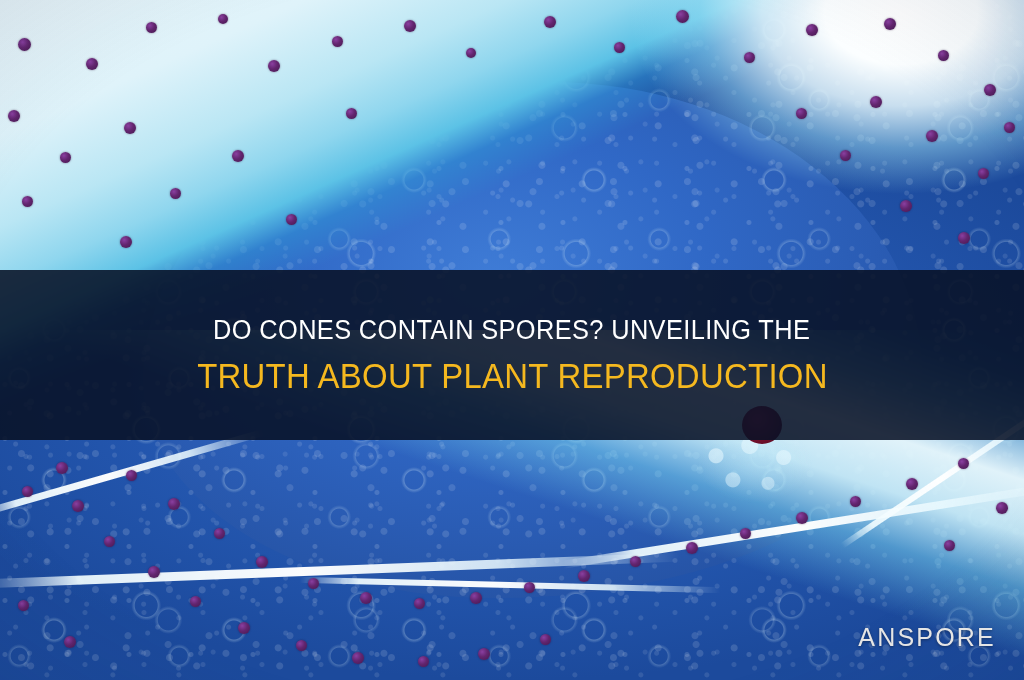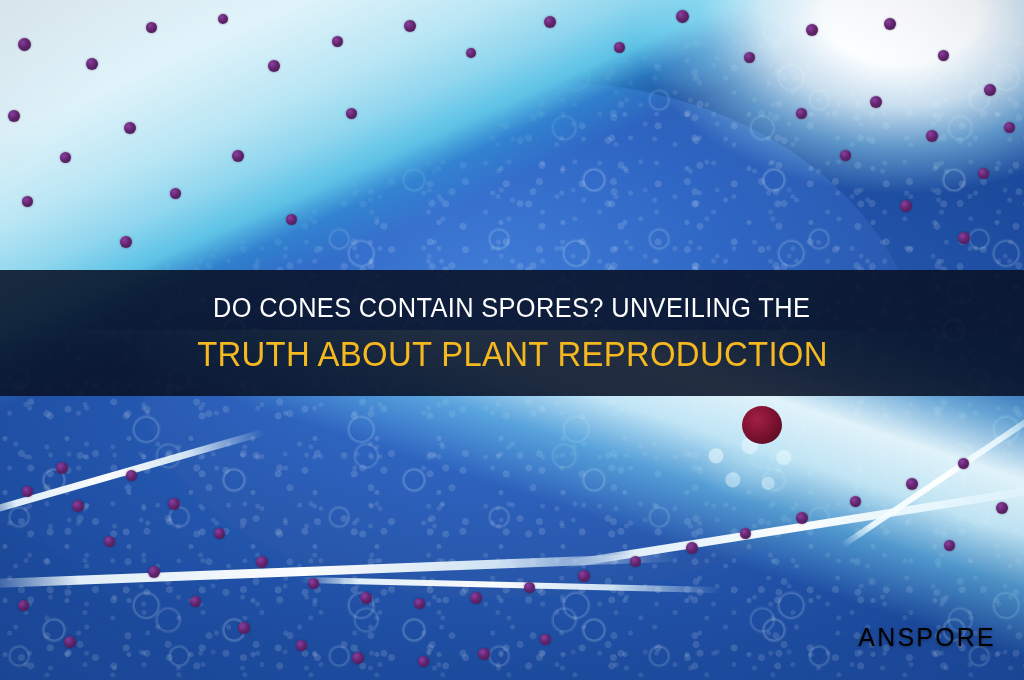--- a/index.html
+++ b/index.html
@@ -164,21 +164,21 @@
     backdrop-filter: blur(0.3px);
     background: radial-gradient(ellipse 90% 90% at 50% 50%, rgba(0,0,0,0) 60%, rgba(8,26,60,0.18) 100%);
   }
 
   
   #overlay-band {
     position: absolute;
     left: 0;
     right: 0;
     top: 270px;
-    height: 126px;
+    height: 170px;
     background: rgba(8, 17, 38, 0.88);
     display: flex;
     flex-direction: column;
     align-items: center;
     justify-content: center;
     box-sizing: border-box;
     padding: 0 24px;
   }
 
   #title-line-1 {
@@ -204,21 +204,21 @@
     margin: 0;
     white-space: nowrap;
     transform: scaleX(0.94);
   }
 
   
   #watermark {
     position: absolute;
     right: 28px;
     bottom: 28px;
-    color: #000000;
+    color: #e5e5e5;
     font-size: 25px;
     letter-spacing: 2.2px;
     font-weight: 400;
     text-shadow: 0 1px 3px rgba(0,0,0,0.38);
     user-select: none;
   }
 </style>
 </head>
 <body>
 

